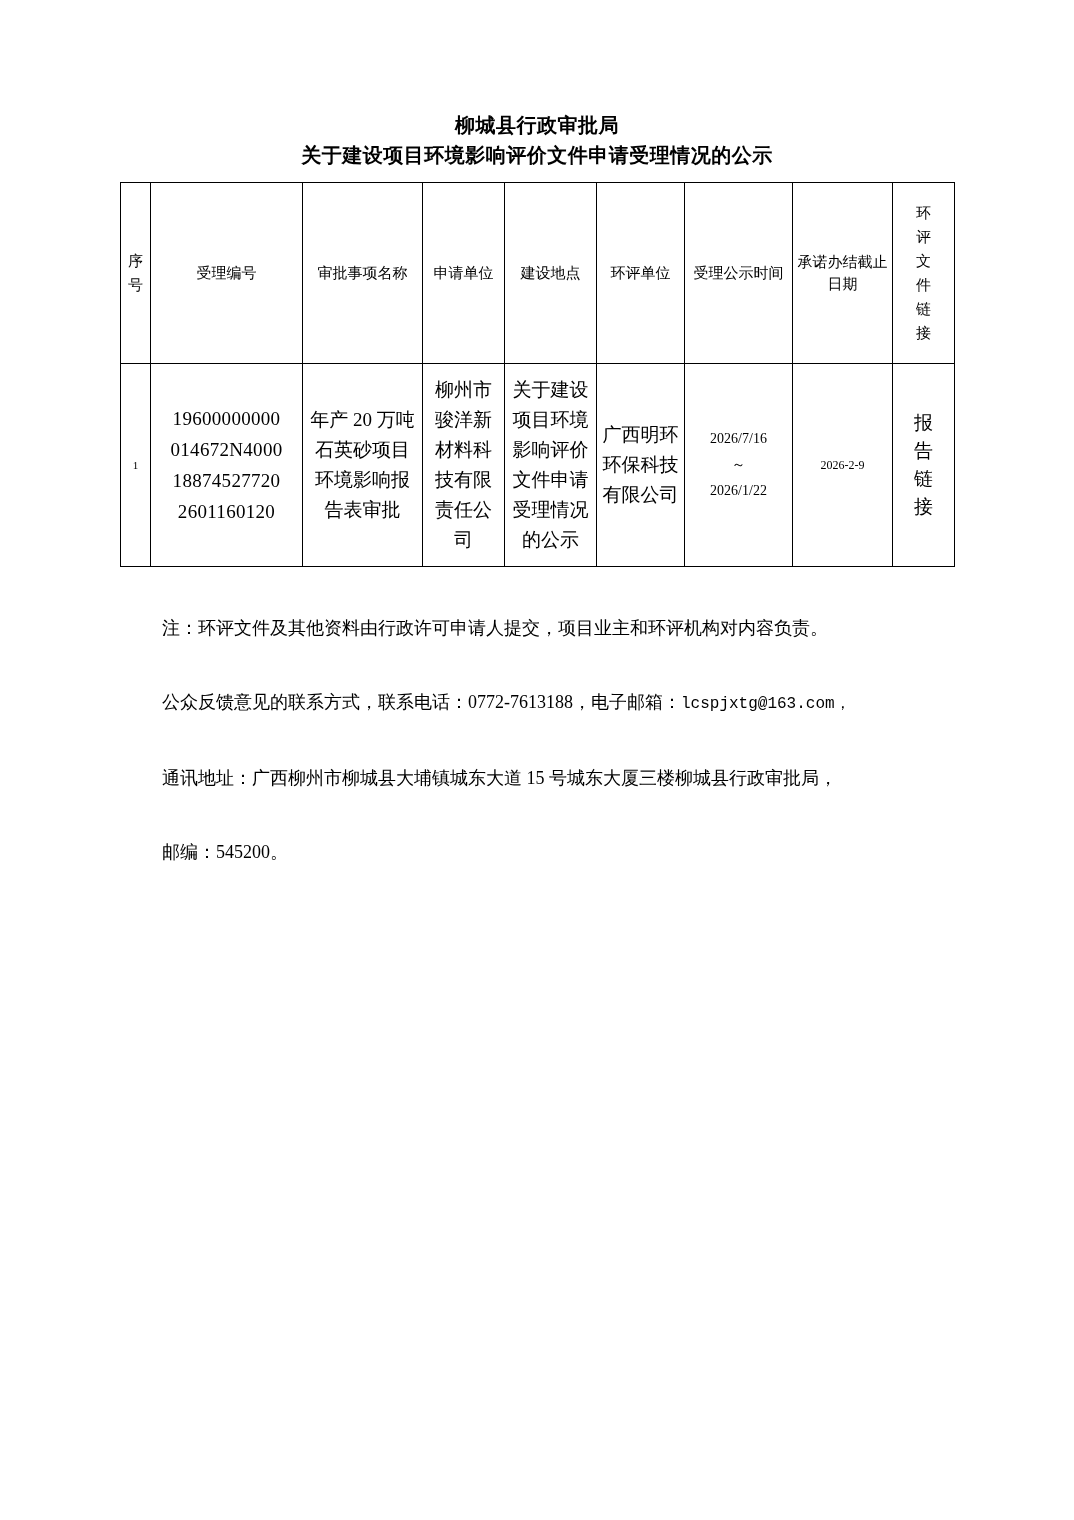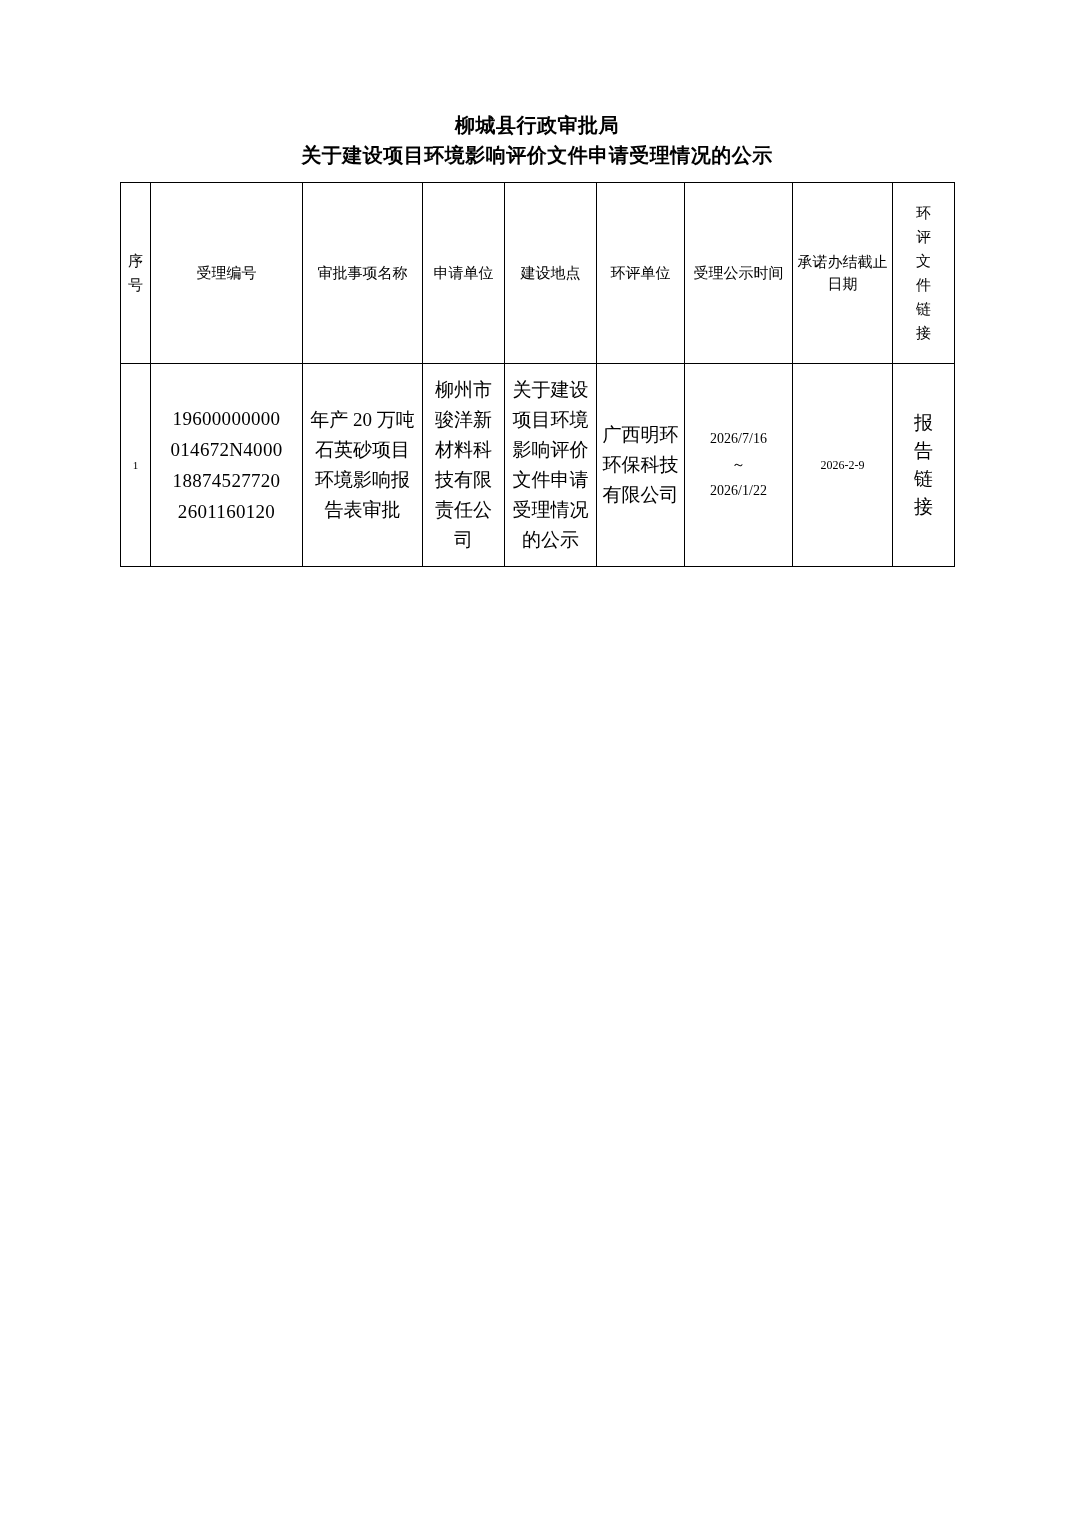--- a/index.html
+++ b/index.html
@@ -193,14 +193,22 @@
             <span>报</span>
             <span>告</span>
             <span>链</span>
             <span>接</span>
           </span>
         </td>
       </tr>
     </tbody>
   </table>
 
+  <div class="notes">
+    <p>注：环评文件及其他资料由行政许可申请人提交，项目业主和环评机构对内容负责。</p>
+    <p>
+      <span>公众反馈意见的联系方式，联系电话：0772-7613188，电子邮箱：</span><span class="mono">lcspjxtg@163.com，</span>
+    </p>
+    <p>通讯地址：广西柳州市柳城县大埔镇城东大道 15 号城东大厦三楼柳城县行政审批局，</p>
+    <p>邮编：545200。</p>
+  </div>
 
 </div>
 
 </body></html>

